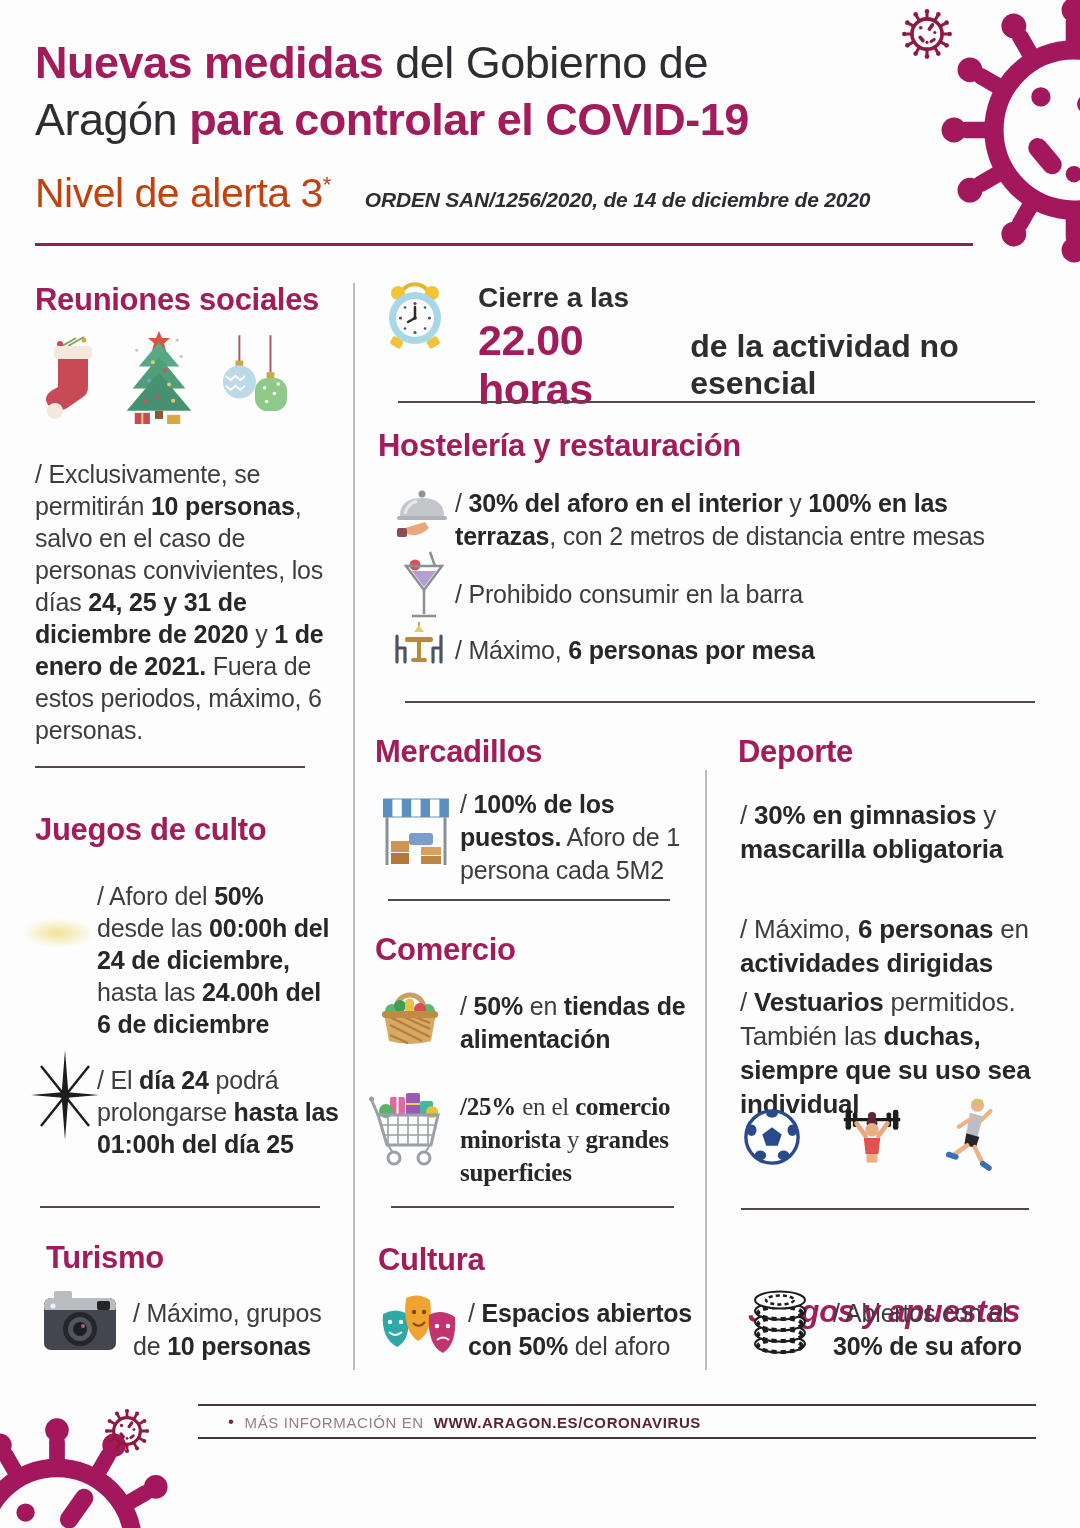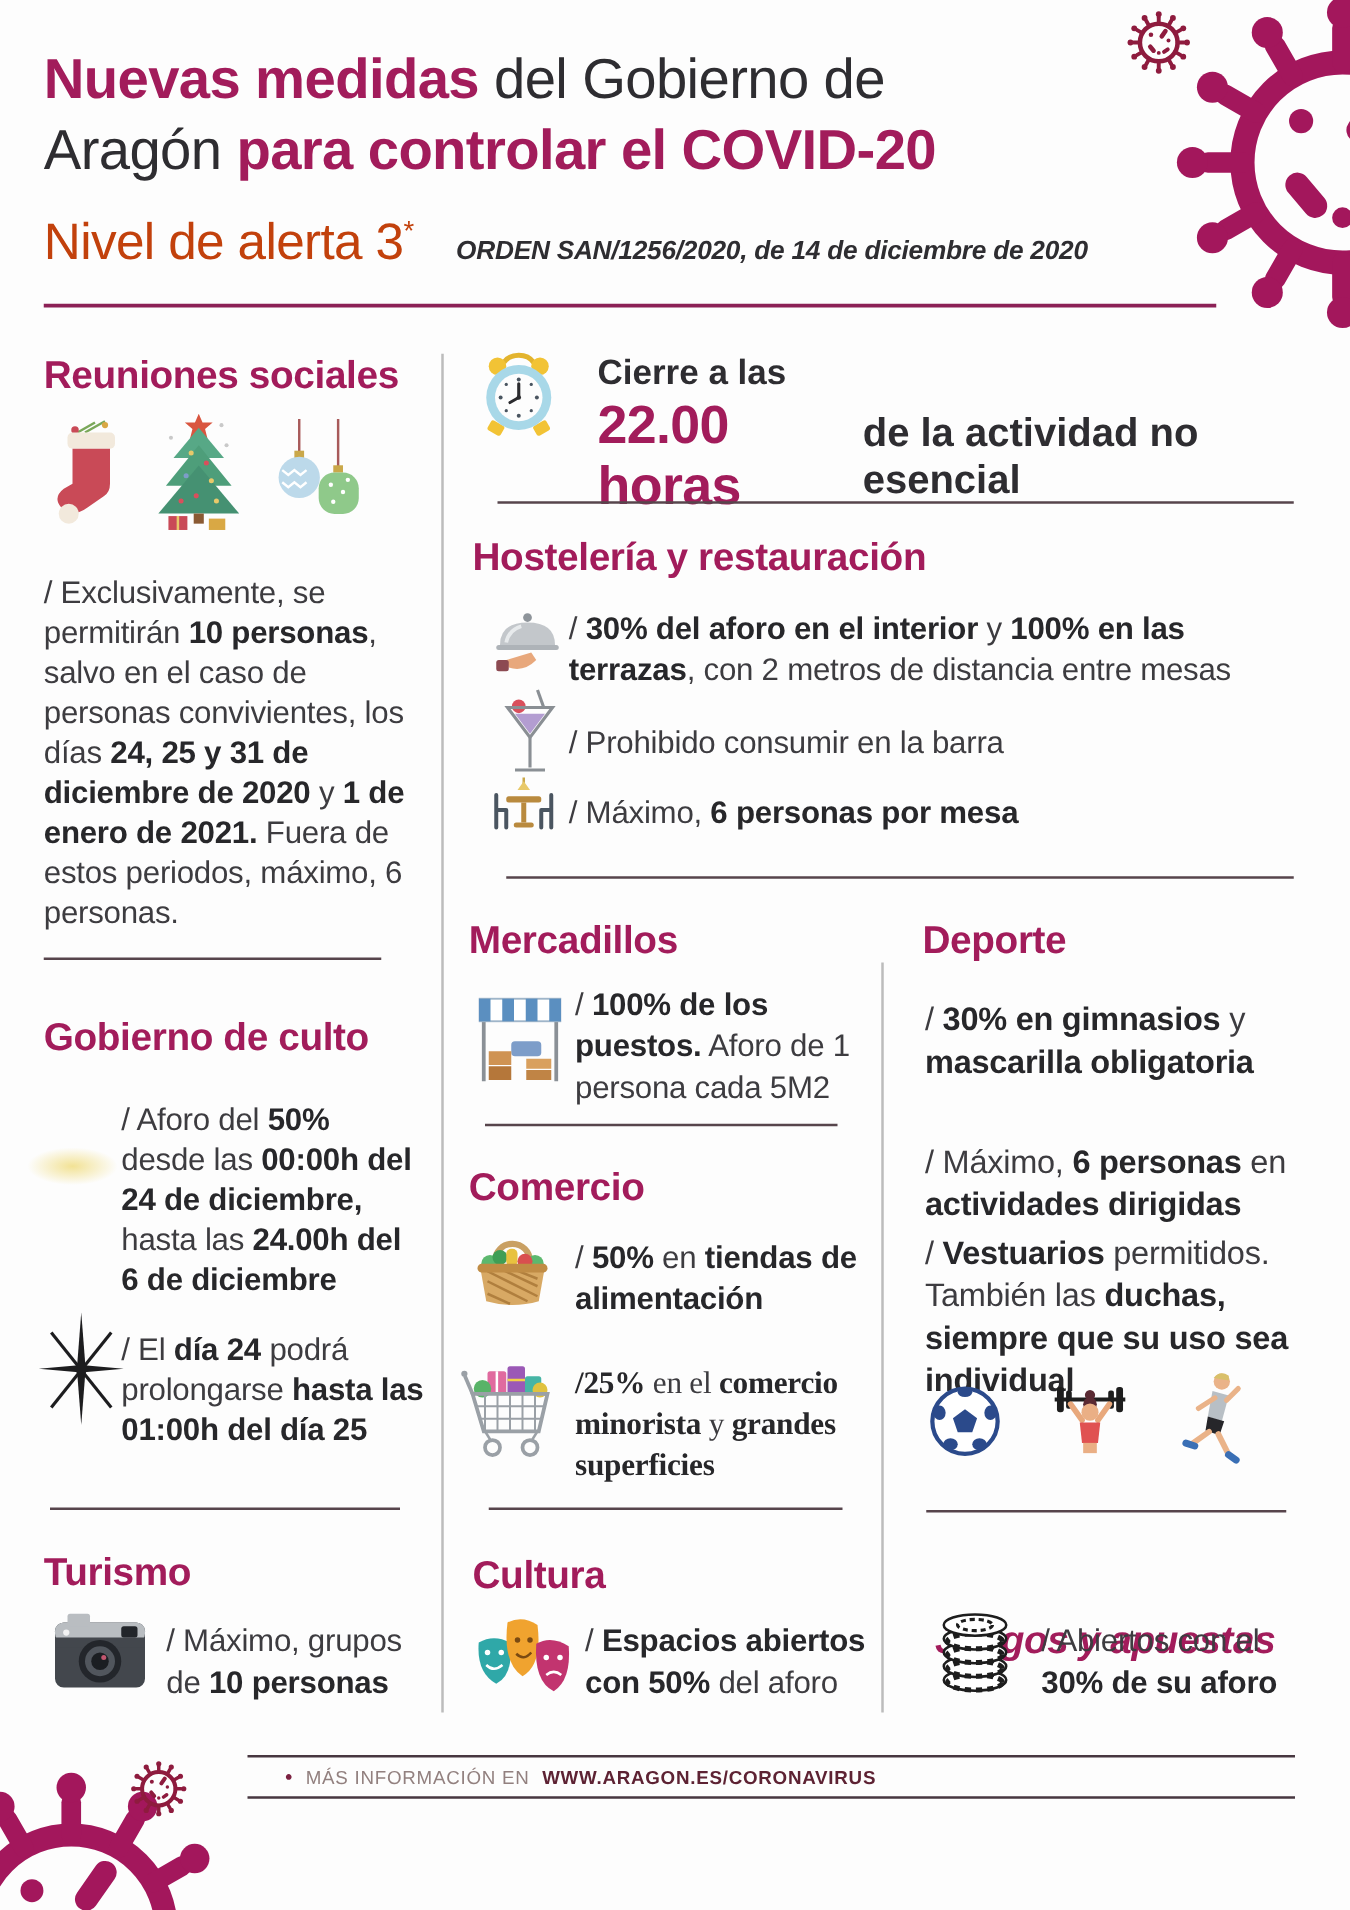--- a/index.html
+++ b/index.html
@@ -32,21 +32,21 @@
   .reu-icons{left:42px;top:330px;display:flex;gap:22px;align-items:flex-end;}
   .reu-p{left:35px;top:458px;width:294px;line-height:32px;}
   .lrule1{left:35px;top:766px;width:270px;}
   .h-culto{left:35px;top:812px;}
   .culto1{left:97px;top:880px;width:238px;line-height:32px;}
   .culto2{left:97px;top:1064px;width:242px;line-height:32px;}
   .candle{left:22px;top:918px;width:72px;height:30px;
     background:radial-gradient(closest-side,rgba(240,221,130,.85),rgba(240,221,130,0));}
   .star-ic{left:26px;top:1050px;}
   .lrule2{left:40px;top:1206px;width:280px;}
-  .h-turismo{left:35px;top:1240px;}
+  .h-turismo{left:46px;top:1240px;}
   .camera-ic{left:42px;top:1286px;}
   .turismo-t{left:133px;top:1297px;width:205px;}
   
   .clock-ic{left:383px;top:280px;}
   .closure{left:478px;top:282px;width:560px;}
   .closure-l1{font-size:28px;font-weight:700;color:#2e2d31;}
   .closure-l2{display:flex;align-items:center;margin-top:2px;}
   .closure-time{font-size:43px;font-weight:700;color:#a21c5b;letter-spacing:-0.5px;}
   .closure-suffix{font-size:32px;font-weight:700;color:#2e2d31;margin-left:13px;}
   .crule1{left:398px;top:401px;width:637px;}
@@ -152,21 +152,21 @@
     </svg>
   <svg class="abs virus-big-bl" viewBox="0 0 100 100">
       <use href="#virus"></use>
     </svg>
   <svg class="abs virus-small-bl" viewBox="0 0 100 100">
       <use href="#virus"></use>
     </svg>
 
   <div class="abs title">
     <b>Nuevas medidas</b><span> del Gobierno de</span><br>
-    <span>Aragón </span><b>para controlar el COVID-20</b>
+    <span>Aragón </span><b>para controlar el COVID-19</b>
   </div>
   <div class="abs alert-row">
     <div class="alert-level"><span>Nivel de alerta 3</span><sup>*</sup></div>
     <div class="order-ref">ORDEN SAN/1256/2020, de 14 de diciembre de 2020</div>
   </div>
   <div class="abs header-rule"></div>
 
   <div class="abs vdiv v1"></div>
   <div class="abs vdiv v2"></div>
 
@@ -213,21 +213,21 @@
       <circle cx="48" cy="54" r="1.8" fill="#fff"></circle>
         <circle cx="58" cy="60" r="1.8" fill="#fff"></circle>
       <circle cx="50" cy="68" r="1.8" fill="#fff"></circle>
         <circle cx="62" cy="50" r="1.8" fill="#fff"></circle>
     </svg>
   </div>
 
   <div class="abs txt reu-p"><span>/ Exclusivamente, se permitirán </span><b>10 personas</b><span>, salvo en el caso de personas convivientes, los días </span><b>24, 25 y 31 de diciembre de 2020</b><span> y </span><b>1 de enero de 2021.</b><span> Fuera de estos periodos, máximo, 6 personas.</span></div>
   <div class="abs rule lrule1"></div>
 
-  <div class="abs h h-culto">Gobierno de culto</div>
+  <div class="abs h h-culto">Juegos de culto</div>
   <div class="abs candle"></div>
   <div class="abs txt culto1"><span>/ Aforo del </span><b>50%</b><span>  desde las </span><b>00:00h del 24 de diciembre,</b><span> hasta las </span><b>24.00h del 6 de diciembre</b></div>
   <svg class="abs star-ic" width="78" height="90" viewBox="0 0 78 90">
     <polygon points="39,0 42.5,45 39,90 35.5,45" fill="#1d1d1f"></polygon>
     <polygon points="5,45 39,42 73,45 39,48" fill="#1d1d1f"></polygon>
     <line x1="15" y1="16" x2="63" y2="76" stroke="#1d1d1f" stroke-width="2.5"></line>
     <line x1="63" y1="16" x2="15" y2="76" stroke="#1d1d1f" stroke-width="2.5"></line>
     <polygon points="39,37 45,45 39,53 33,45" fill="#1d1d1f"></polygon>
   </svg>
   <div class="abs txt culto2"><span>/ El </span><b>día 24</b><span> podrá prolongarse </span><b>hasta las 01:00h del día 25</b></div>

